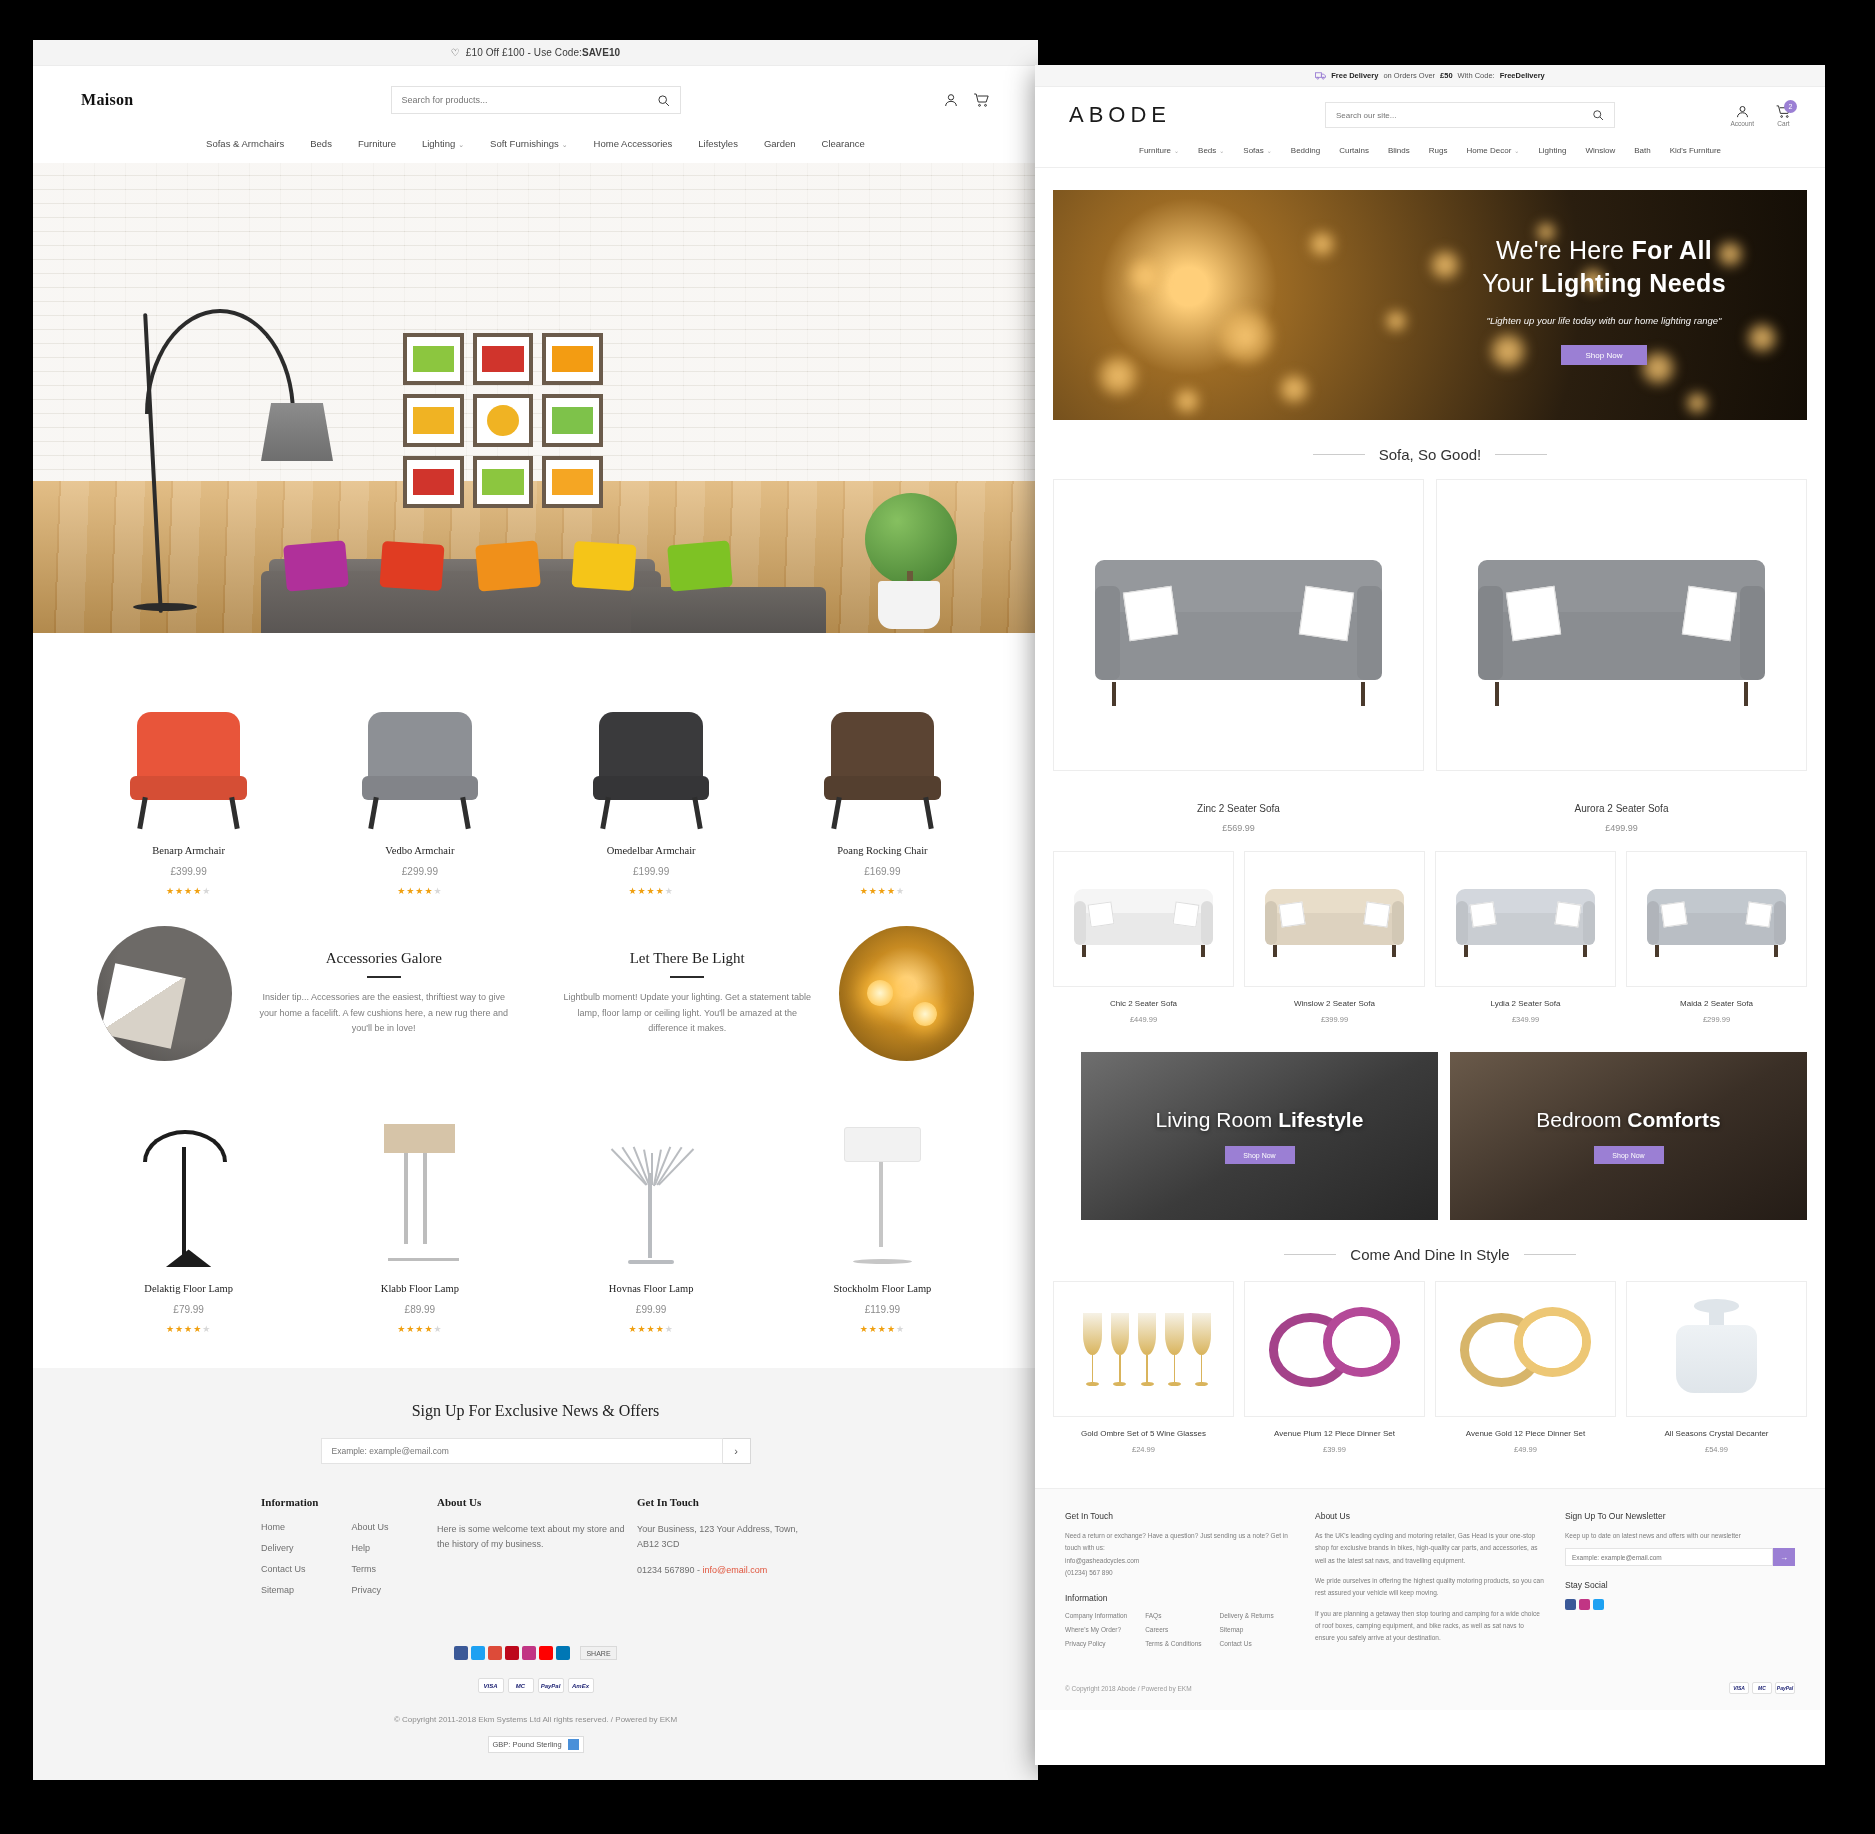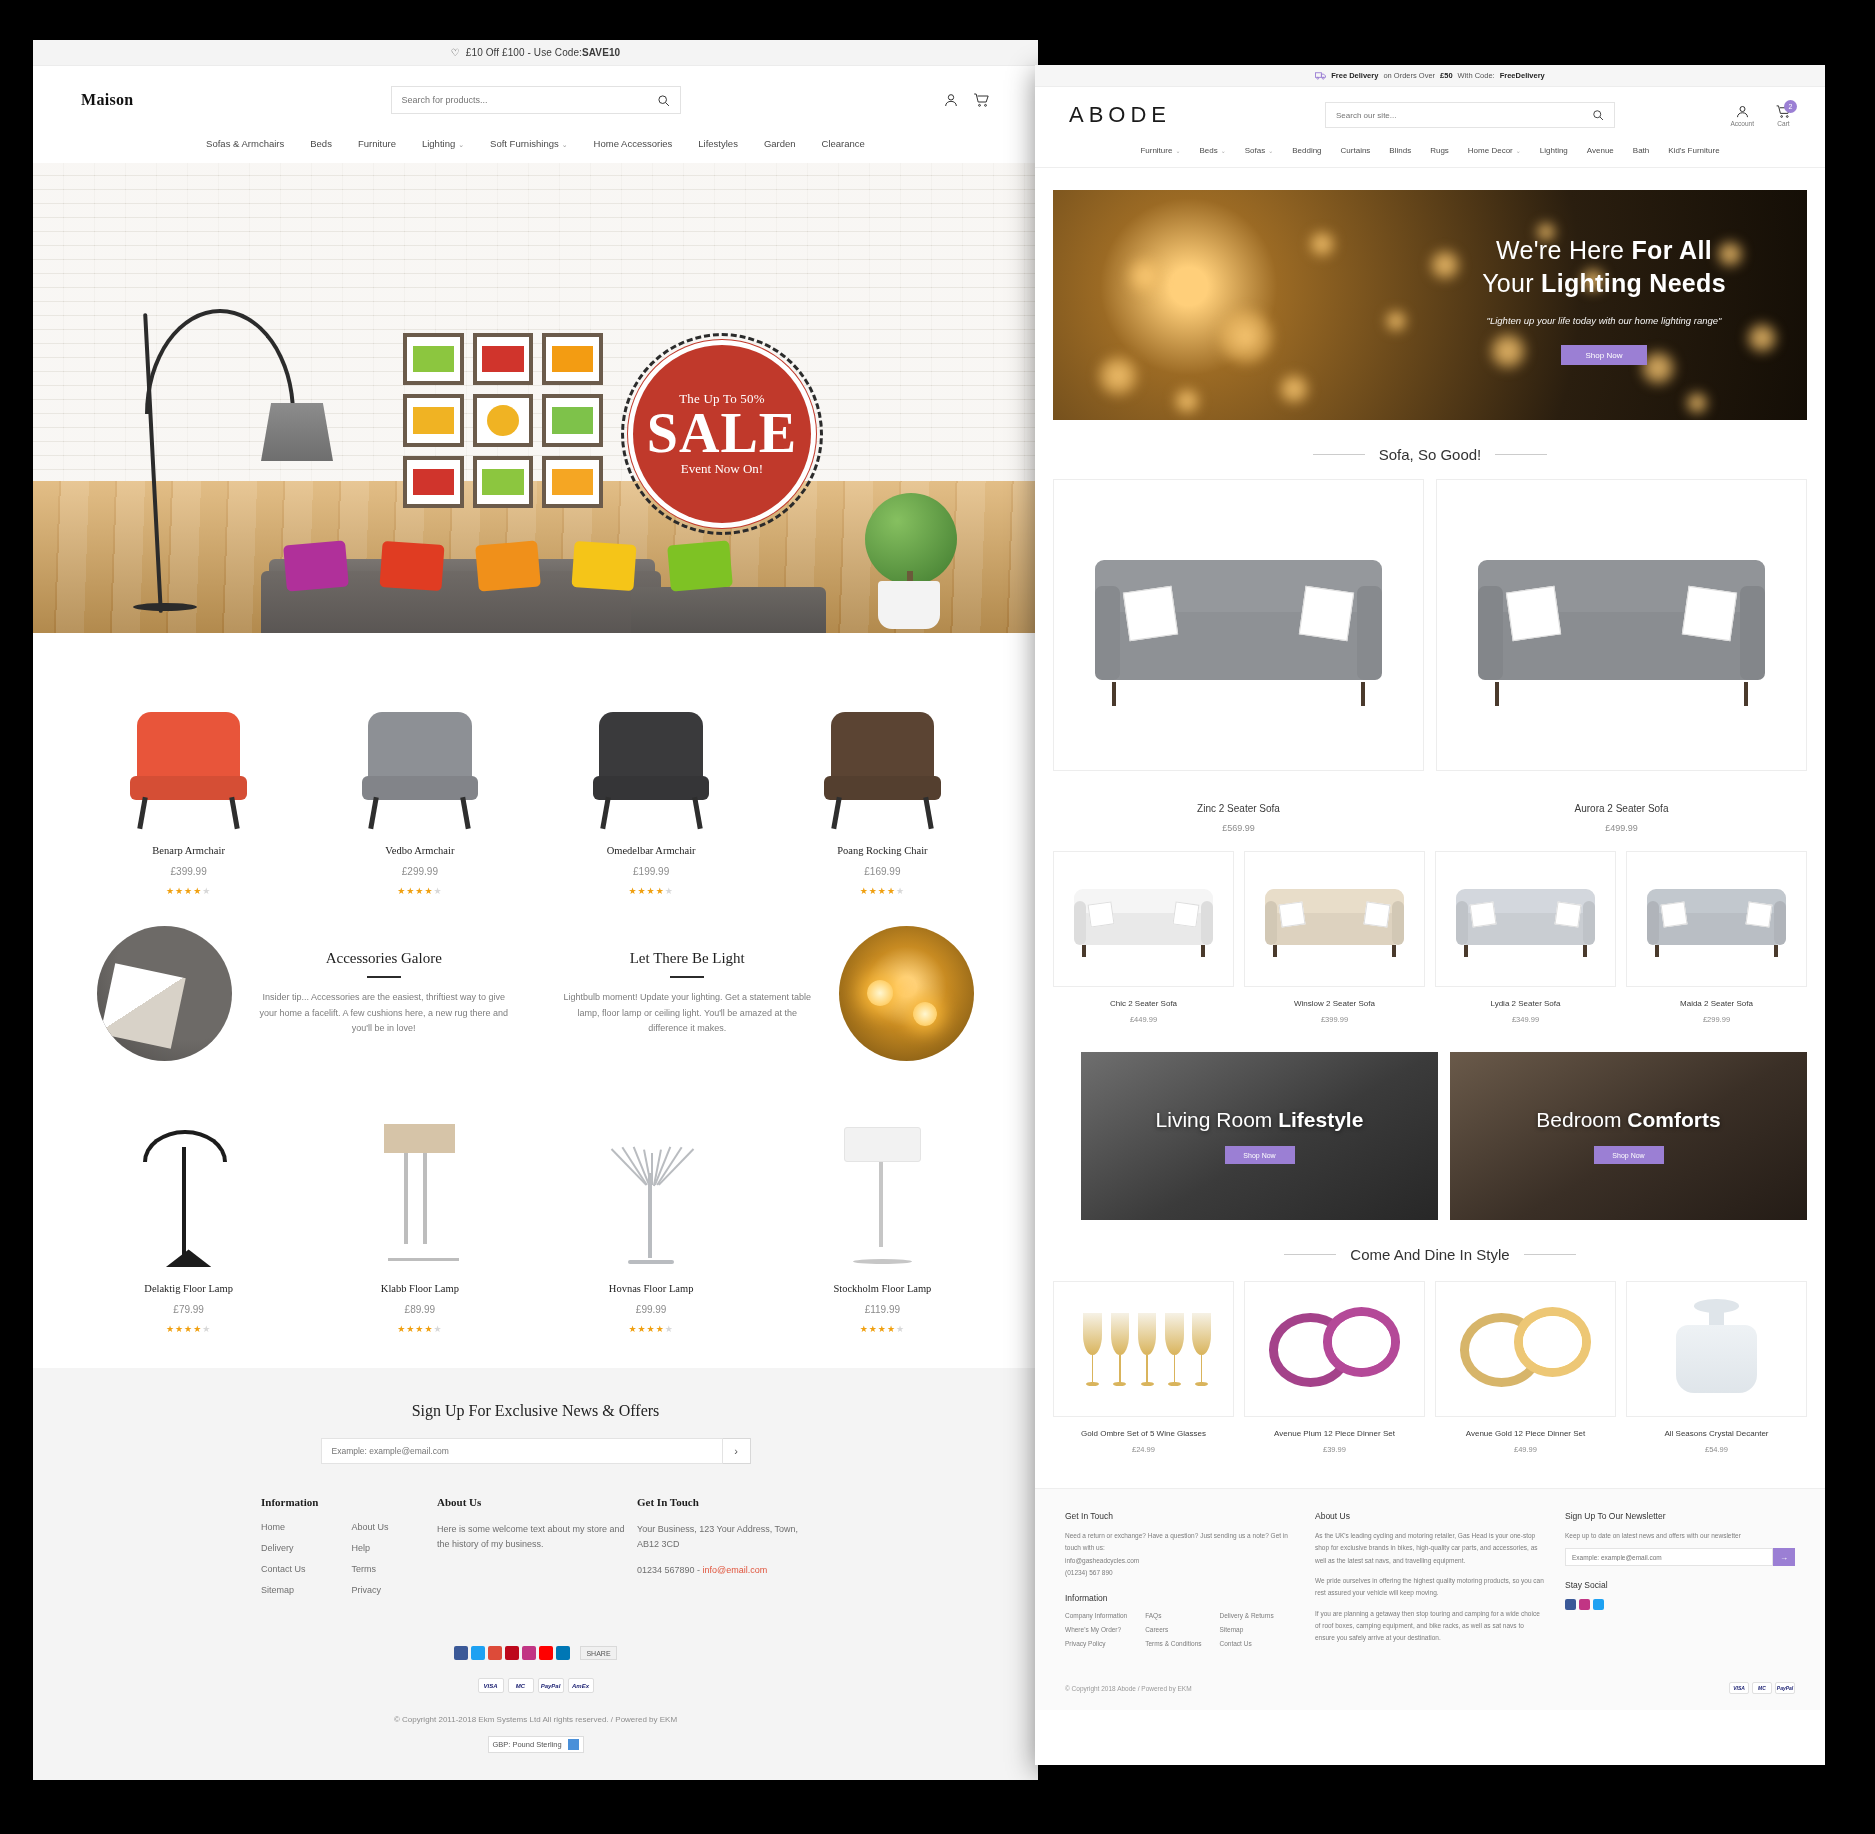--- a/index.html
+++ b/index.html
@@ -311,25 +311,20 @@
           <div>
             <i style="background: rgb(208, 52, 44);"></i>
           </div>
           <div>
             <i style="background: rgb(140, 198, 63);"></i>
           </div>
           <div>
             <i style="background: rgb(245, 166, 35);"></i>
           </div>
         </div>
-      <div class="a-sale">
-        <div class="s1">The Up To 50%</div>
-        <div class="s2">SALE</div>
-        <div class="s3">Event Now On!</div>
-      </div>
       <div class="a-sofa">
         <div class="back"></div>
           <div class="body"></div>
           <div class="chaise"></div>
         <div id="aCush">
             <div class="a-cush" style="background: rgb(176, 48, 154); left: 24px; transform: rotate(-5deg);"></div>
             <div class="a-cush" style="background: rgb(224, 60, 34); left: 120px; transform: rotate(4deg);"></div>
             <div class="a-cush" style="background: rgb(240, 144, 26); left: 216px; transform: rotate(-5deg);"></div>
             <div class="a-cush" style="background: rgb(245, 197, 24); left: 312px; transform: rotate(4deg);"></div>
             <div class="a-cush" style="background: rgb(126, 194, 36); left: 408px; transform: rotate(-5deg);"></div>
@@ -584,21 +579,21 @@
     <div class="b-nav" id="bNav">
         <span class="cl">Furniture<span class="car">⌄</span></span>
         <span class="cl">Beds<span class="car">⌄</span></span>
         <span class="cl">Sofas<span class="car">⌄</span></span>
         <span class="cl">Bedding</span>
         <span class="cl">Curtains</span>
         <span class="cl">Blinds</span>
         <span class="cl">Rugs</span>
         <span class="cl">Home Decor<span class="car">⌄</span></span>
         <span class="cl">Lighting</span>
-        <span class="cl">Avenue</span>
+        <span class="cl">Winslow</span>
         <span class="cl">Bath</span>
         <span class="cl">Kid's Furniture</span>
       </div>
 
     <div class="b-hero">
       <div class="b-bokeh" id="bBokeh">
           <i style="left: 22%; top: 52%; width: 54px; height: 54px; background: radial-gradient(circle, rgba(255, 205, 120, 0.95), rgba(200, 140, 40, 0.25));"></i>
           <i style="left: 10%; top: 30%; width: 34px; height: 34px; background: radial-gradient(circle, rgba(255, 205, 120, 0.95), rgba(200, 140, 40, 0.25));"></i>
           <i style="left: 34%; top: 18%; width: 26px; height: 26px; background: radial-gradient(circle, rgba(255, 205, 120, 0.95), rgba(200, 140, 40, 0.25));"></i>
           <i style="left: 6%; top: 72%; width: 40px; height: 40px; background: radial-gradient(circle, rgba(255, 205, 120, 0.95), rgba(200, 140, 40, 0.25));"></i>

